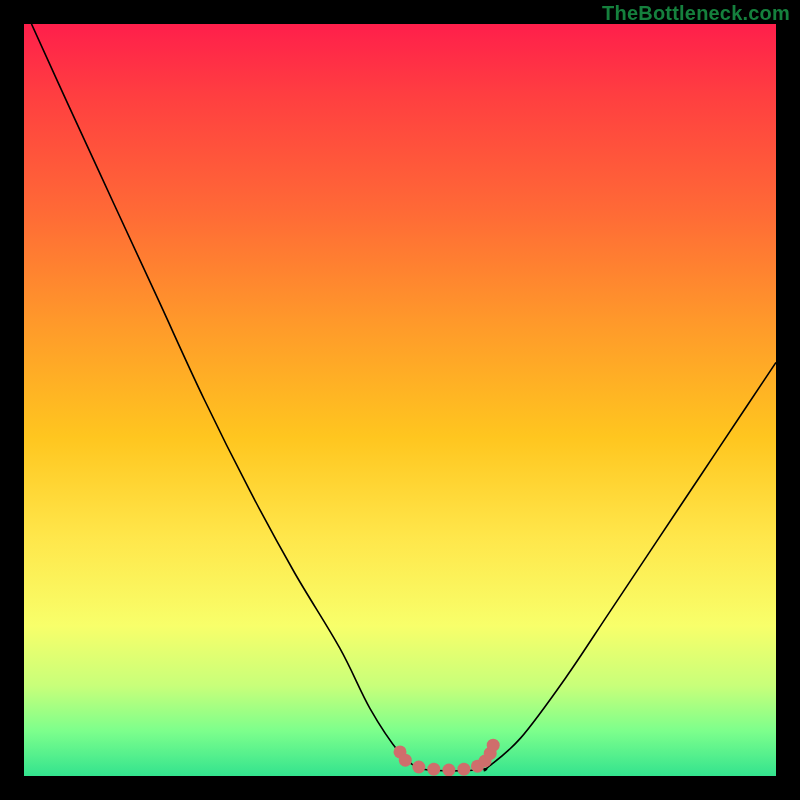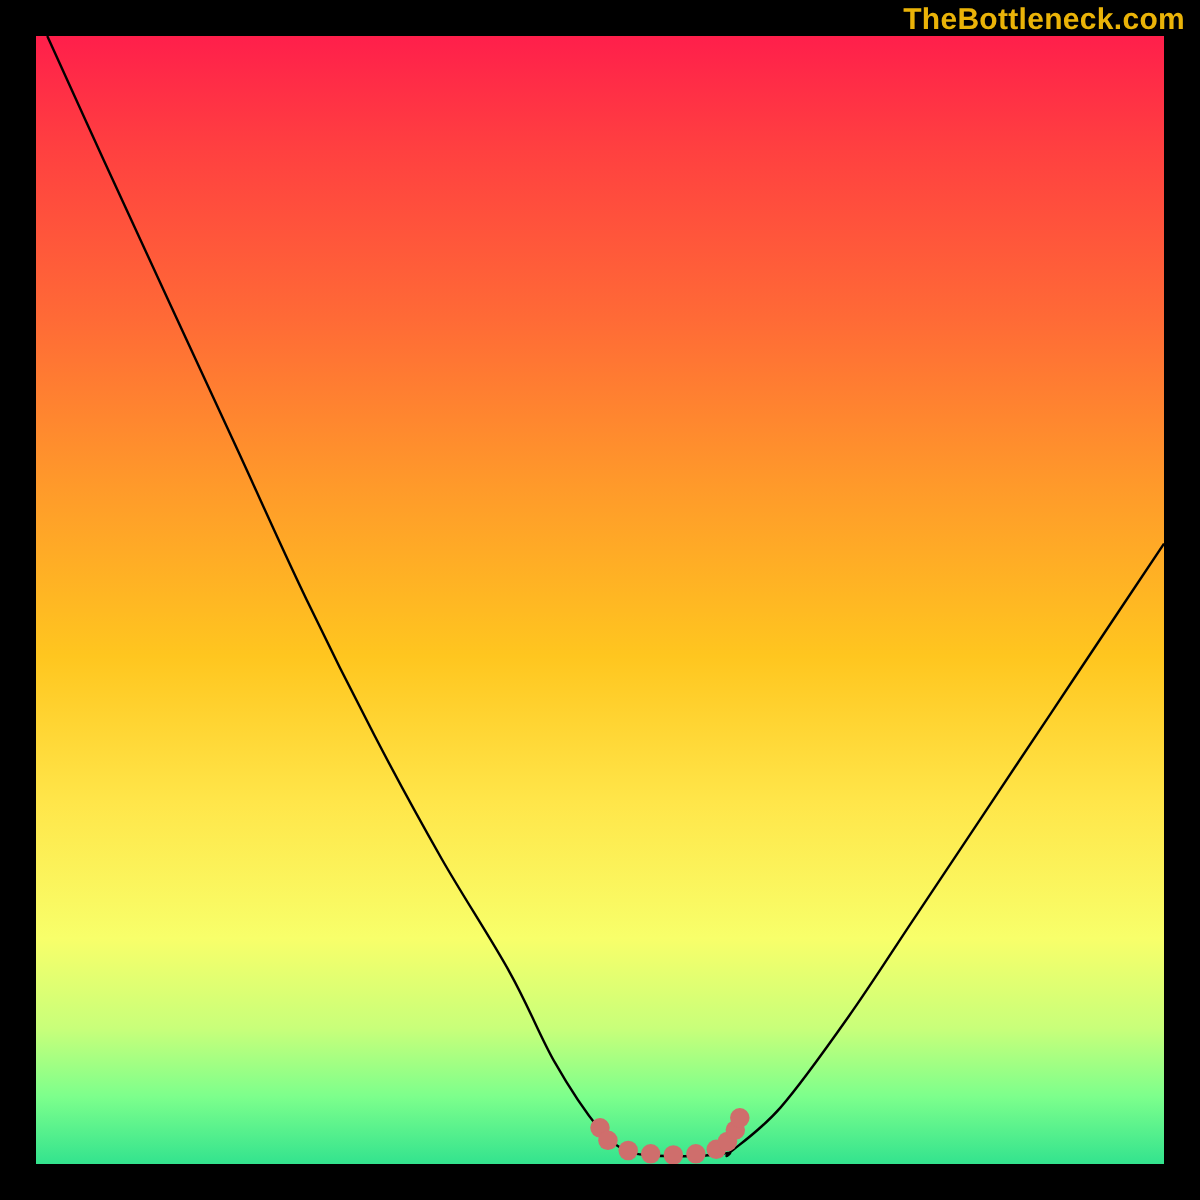--- a/index.html
+++ b/index.html
@@ -34,21 +34,21 @@
       #ffe64a 68%,
       #f8ff6a 80%,
       #c8ff7a 88%,
       #7dff8c 94%,
       #33e38e 100%);
   }
   .watermark {
     position: absolute;
     top: 2px;
     right: 10px;
-    color: #eab308;
+    color: #15803d;
     font-size: 20px;
     font-weight: 600;
     letter-spacing: 0.2px;
     user-select: none;
   }
   svg.curve {
     position: absolute;
     left: 0;
     top: 0;
     width: 752px;

